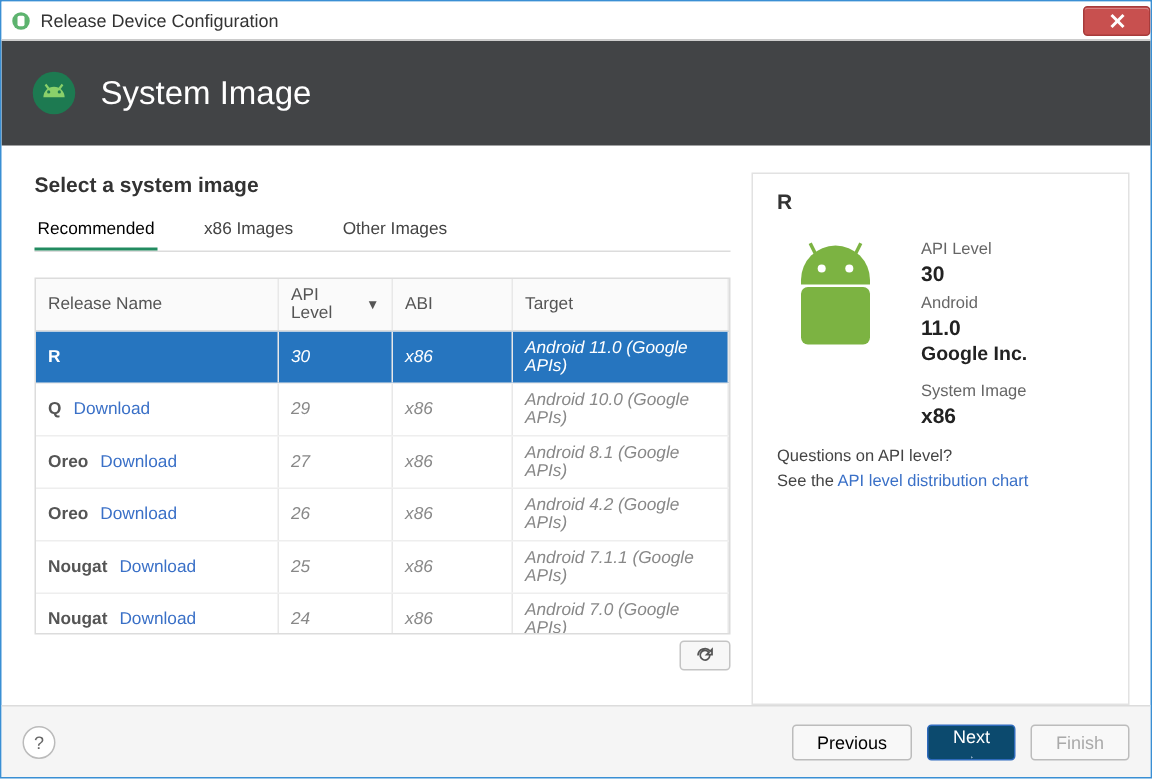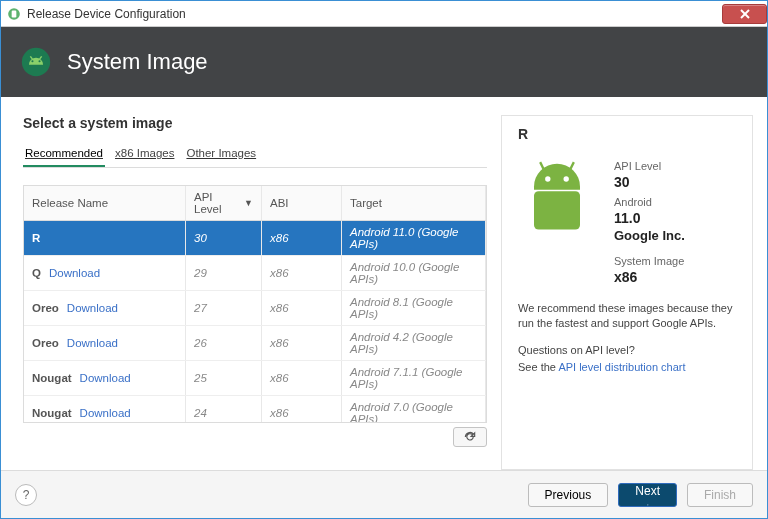--- a/index.html
+++ b/index.html
@@ -11,21 +11,21 @@
   .close-btn svg { stroke: #fff; }
 
   .banner { height: 70px; background: #424446; display: flex; align-items: center; padding-left: 18px; gap: 14px; }
   .banner-ico { width: 34px; height: 34px; }
   .banner-title { color: #fff; font-size: 22px; font-weight: 300; }
 
   .content { padding: 18px 14px 0 22px; display: flex; gap: 14px; height: calc(100% - 26px - 70px - 48px); }
   .left-pane { flex: 1; display: flex; flex-direction: column; }
   .left-pane h2 { font-size: 14px; font-weight: bold; margin-bottom: 14px; }
 
-  .tabs { display: flex; gap: 8px; border-bottom: 1px solid #dcdcdc; font-size: 11.5px; text-decoration: underline; }
+  .tabs { display: flex; gap: 29px; border-bottom: 1px solid #dcdcdc; font-size: 11.5px; }
   .tab { padding: 2px 2px 6px 2px; cursor: pointer; color: #444; }
   .tab.active { border-bottom: 2px solid #228b60; color: #000; }
 
   .table-wrap { border: 1px solid #dcdcdc; margin-top: 17px; height: 238px; display:flex; flex-direction:column;}
   .thead { display:flex; background:#fafafa; border-bottom:1px solid #dcdcdc; font-size:11.5px; color:#555;}
   .thead .th, .tr .td { padding:5px 8px; border-right:1px solid #e8e8e8; display:flex; align-items:center; gap:4px;}
   .col-name { width:162px; }
   .col-api  { width:76px; }
   .col-abi  { width:80px; }
   .col-target { flex:1; font-style: italic;}
@@ -169,21 +169,20 @@
       <div class="detail-col">
         <div class="detail-label">API Level</div>
         <div class="detail-value">30</div>
         <div class="detail-label">Android</div>
         <div class="detail-value">11.0</div>
         <div class="detail-value" style="font-size:13px;">Google Inc.</div>
         <div class="detail-label" style="margin-top:10px">System Image</div>
         <div class="detail-value">x86</div>
       </div>
     </div>
-    <div class="reco-text">We recommend these images because they run the fastest and support Google APIs.</div>
     <div class="reco-text" style="margin-top:12px">Questions on API level?</div>
     <div class="reco-text" style="margin-top:2px">
       <span>See the </span><span class="qlink">API level distribution chart</span>
     </div>
   </div>
 </div>
 
 <div class="footer">
   <div class="help-btn">?</div>
   <div class="spacer"></div>

